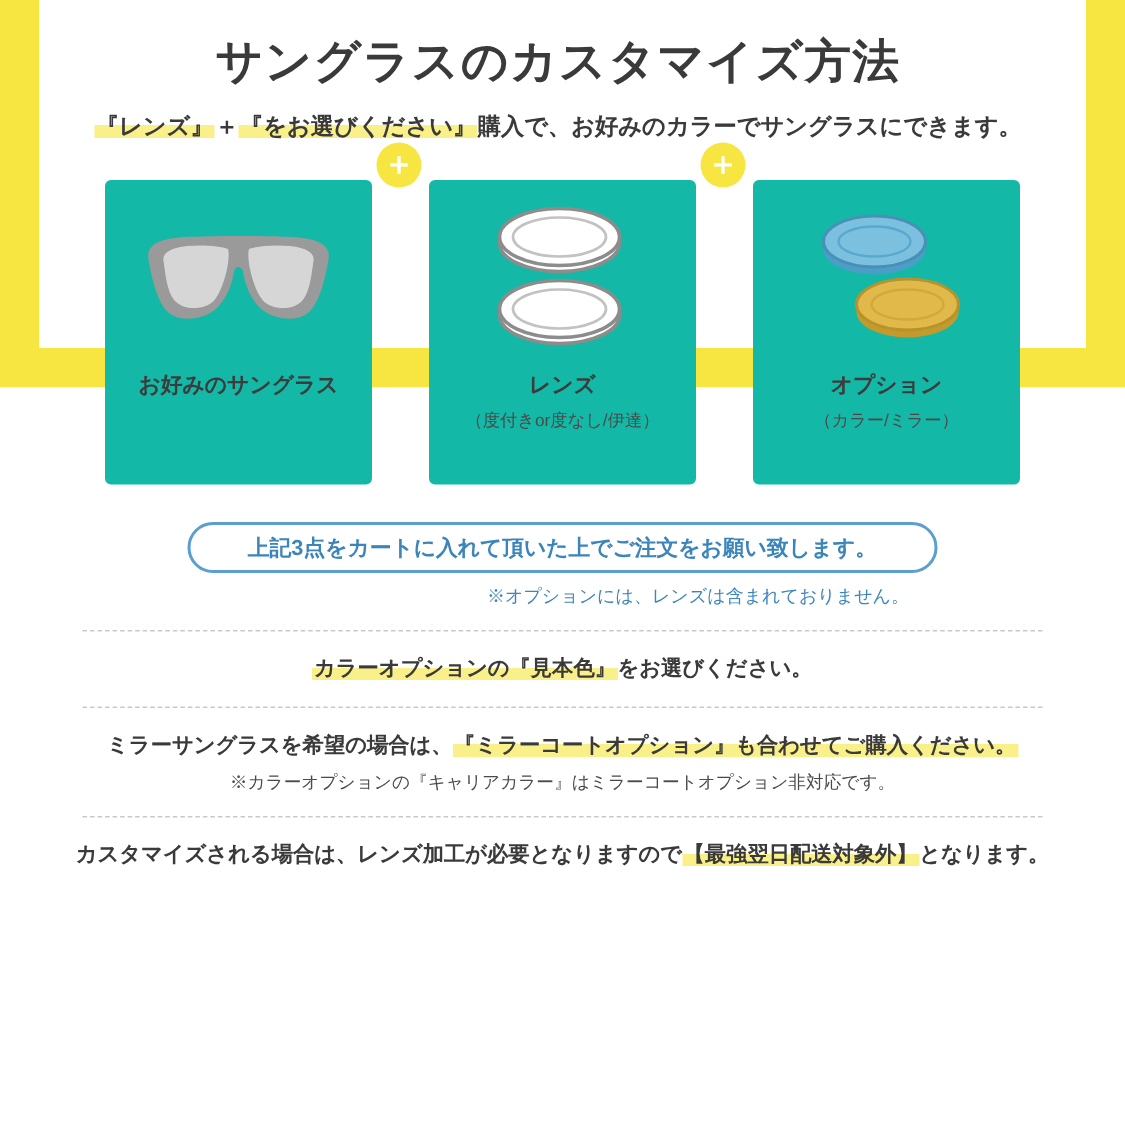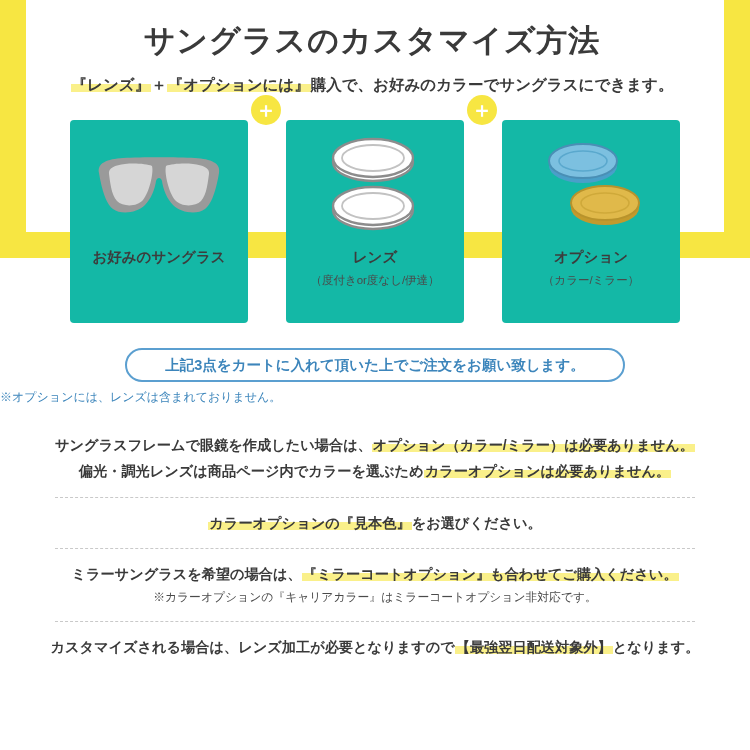--- a/index.html
+++ b/index.html
@@ -126,21 +126,21 @@
     color: #3c85bb;
     font-size: 14.5px;
     font-weight: bold;
     display: flex;
     align-items: center;
     justify-content: center;
   }
   .pill-note {
     position: absolute;
     top: 389px; left: 0; width: 606px;
-    text-align: left;
+    text-align: right;
     font-size: 12px;
     color: #3c85bb;
   }
 
   
   .notes {
     position: absolute;
     top: 420px; left: 0; width: 750px;
   }
   .note-group {
@@ -173,21 +173,21 @@
 
   <div class="band">
     <div class="bar-l"></div>
     <div class="bar-r"></div>
     <div class="bar-bottom"></div>
   </div>
 
   <div class="header">
     <div class="title">サングラスのカスタマイズ方法</div>
     <div class="subtitle">
-      <span class="hl">『レンズ』</span><span>＋</span><span class="hl">『オプションには』</span><span>購入で、お好みのカラーでサングラスにできます。</span>
+      <span class="hl">『レンズ』</span><span>＋</span><span class="hl">『をお選びください』</span><span>購入で、お好みのカラーでサングラスにできます。</span>
     </div>
   </div>
 
   <div class="cards">
 
     <div class="card">
       <div class="card-art">
         <svg width="132" height="74" viewBox="0 0 132 74">
           <path d="M6 26 C4 16 14 12 30 11 C48 10 84 10 102 11 C118 12 128 16 126 26
                    C124 38 120 56 112 62 C104 68 88 66 80 58 C74 52 70 42 69 34
@@ -235,28 +235,20 @@
   <div class="plus p1">＋</div>
   <div class="plus p2">＋</div>
 
   <div class="pill">
     <span>上記3点をカートに入れて頂いた上でご注文をお願い致します。</span>
   </div>
   <div class="pill-note">※オプションには、レンズは含まれておりません。</div>
 
   <div class="notes">
 
-    <div class="note-group">
-      <div class="note-line">
-        <span>サングラスフレームで眼鏡を作成したい場合は、</span><span class="hl">オプション（カラー/ミラー）は必要ありません。</span>
-      </div>
-      <div class="note-line">
-        <span>偏光・調光レンズは商品ページ内でカラーを選ぶため</span><span class="hl">カラーオプションは必要ありません。</span>
-      </div>
-    </div>
 
     <div class="divider"></div>
 
     <div class="note-group">
       <div class="note-line">
         <span class="hl">カラーオプションの『見本色』</span><span>をお選びください。</span>
       </div>
     </div>
 
     <div class="divider"></div>

